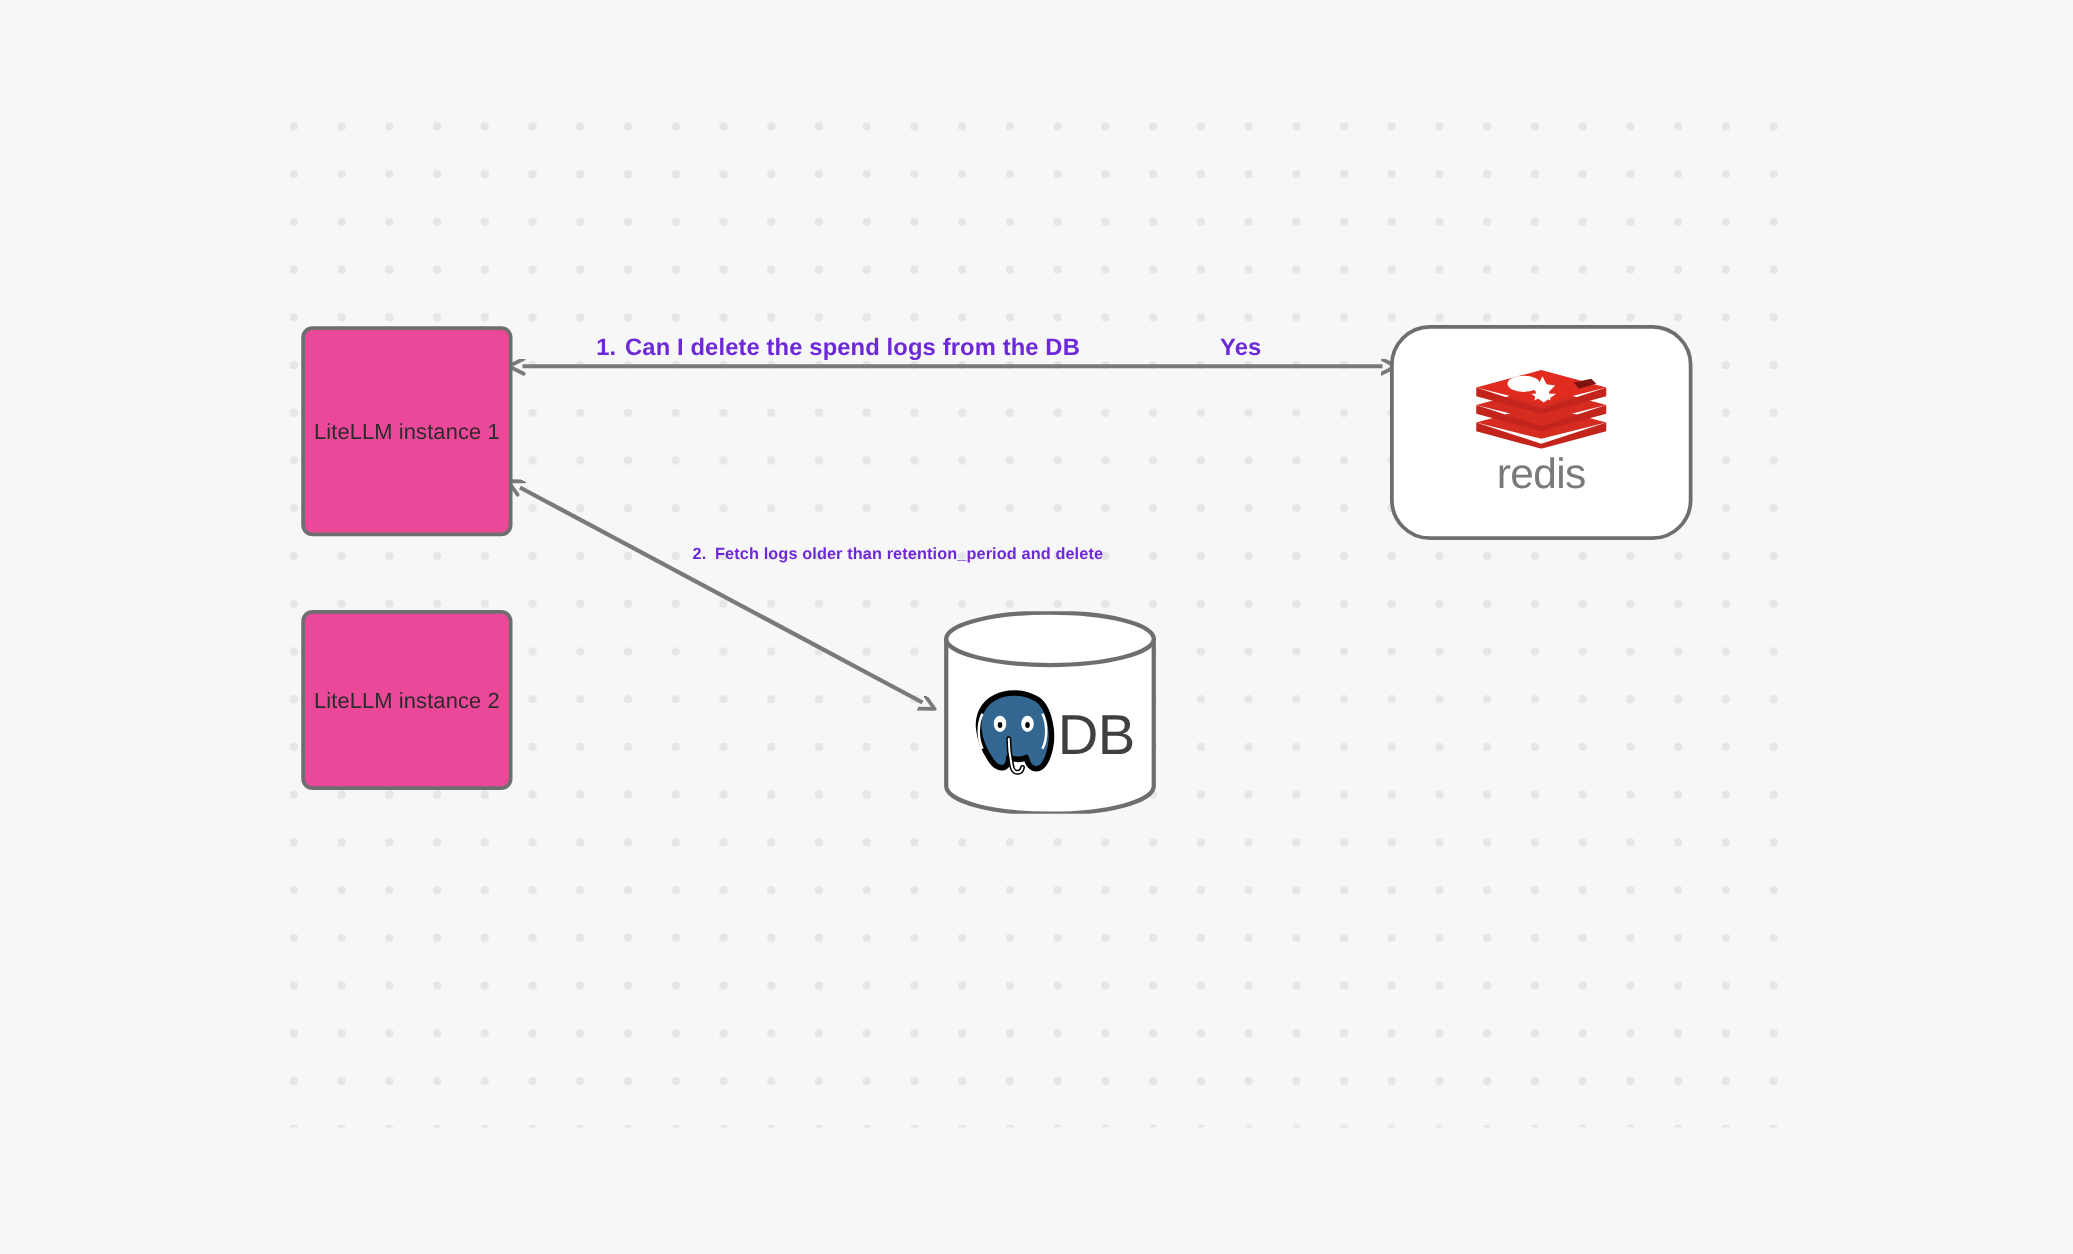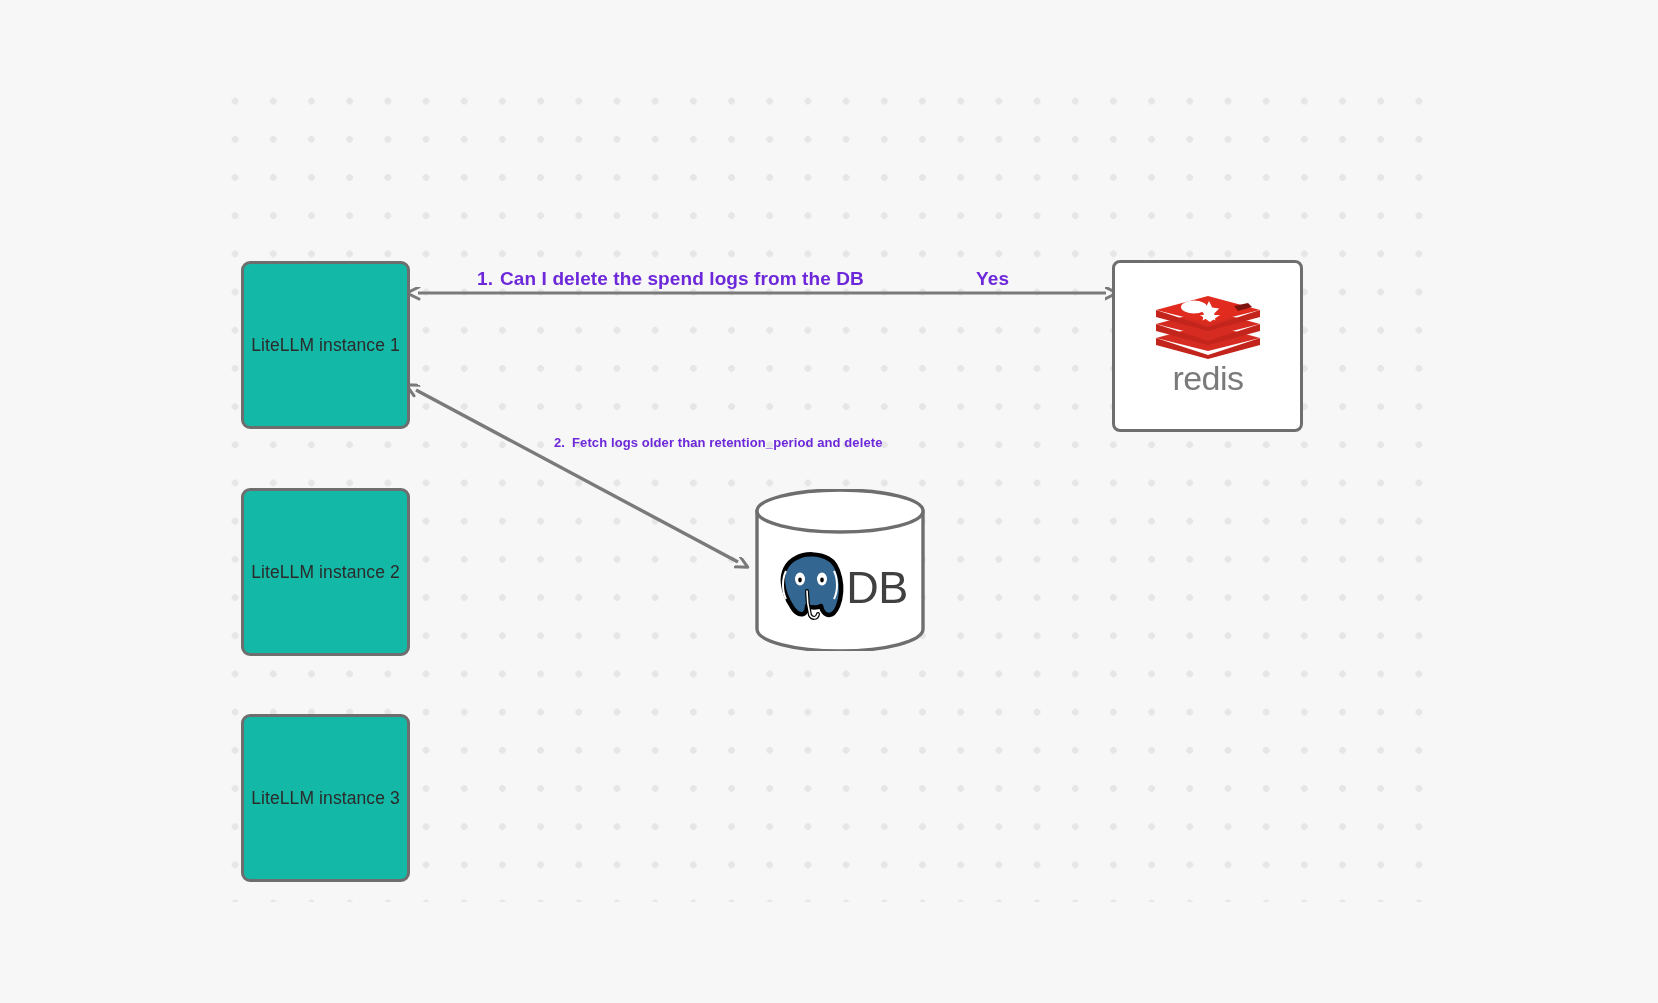--- a/index.html
+++ b/index.html
@@ -34,49 +34,49 @@
     top: 0;
     width: 1658px;
     height: 1003px;
     overflow: visible;
     pointer-events: none;
   }
   
   .node-box {
     position: absolute;
     box-sizing: border-box;
-    background: #14b8a6;
+    background: #ec4899;
     border: 3.5px solid #6e6e6e;
     border-radius: 9px;
     display: flex;
     align-items: center;
     justify-content: center;
   }
   .node-box-label {
     font-size: 17.5px;
     color: #2b2b2b;
     font-family: "Liberation Sans", sans-serif;
     letter-spacing: 0.1px;
     white-space: nowrap;
   }
   #node-instance-1 { left: 241px; top: 261px; width: 169px; height: 168px; }
-  #node-instance-2 { left: 241px; top: 488px; width: 169px; height: 168px; }
+  #node-instance-2 { left: 241px; top: 488px; width: 169px; height: 144px; }
   #node-instance-3 { left: 241px; top: 714px; width: 169px; height: 168px; }
 
   
   #node-redis {
     position: absolute;
     left: 1112px;
     top: 260px;
-    width: 191px;
+    width: 242px;
     height: 172px;
     box-sizing: border-box;
     background: #ffffff;
     border: 3.5px solid #6e6e6e;
-    border-radius: 8px;
+    border-radius: 32px;
     display: flex;
     flex-direction: column;
     align-items: center;
     justify-content: center;
   }
   #redis-logo-wrap {
     width: 124px;
     height: 112px;
     display: flex;
     flex-direction: column;
@@ -162,23 +162,20 @@
   </svg>
 
   <div class="node-box" id="node-instance-1">
     <span class="node-box-label">LiteLLM instance 1</span>
   </div>
 
   <div class="node-box" id="node-instance-2">
     <span class="node-box-label">LiteLLM instance 2</span>
   </div>
 
-  <div class="node-box" id="node-instance-3">
-    <span class="node-box-label">LiteLLM instance 3</span>
-  </div>
 
   <div id="node-redis">
     <div id="redis-logo-wrap">
       <svg width="112" height="66" viewBox="0 0 112 66">
 
         <path d="M4 45 L56 62 L108 45 L108 52 L56 66 L4 52 Z" fill="#c3251c"></path>
         <path d="M4 45 L56 58 L108 45 L56 31 Z" fill="#d62b20"></path>
 
         <path d="M4 31 L56 48 L108 31 L108 38 L56 52 L4 38 Z" fill="#c3251c"></path>
         <path d="M4 31 L56 44 L108 31 L56 17 Z" fill="#d62b20"></path>

